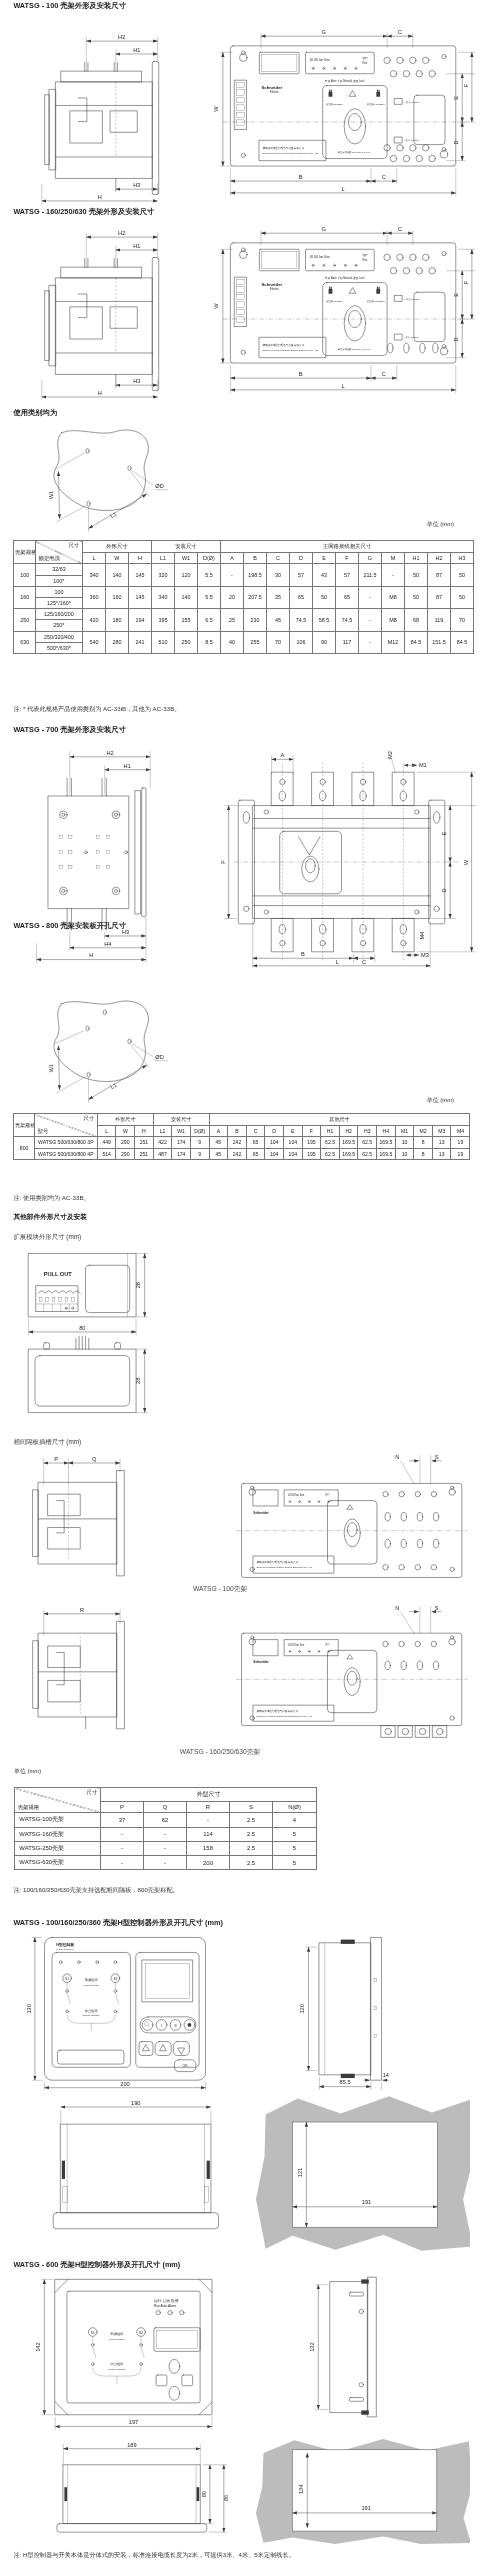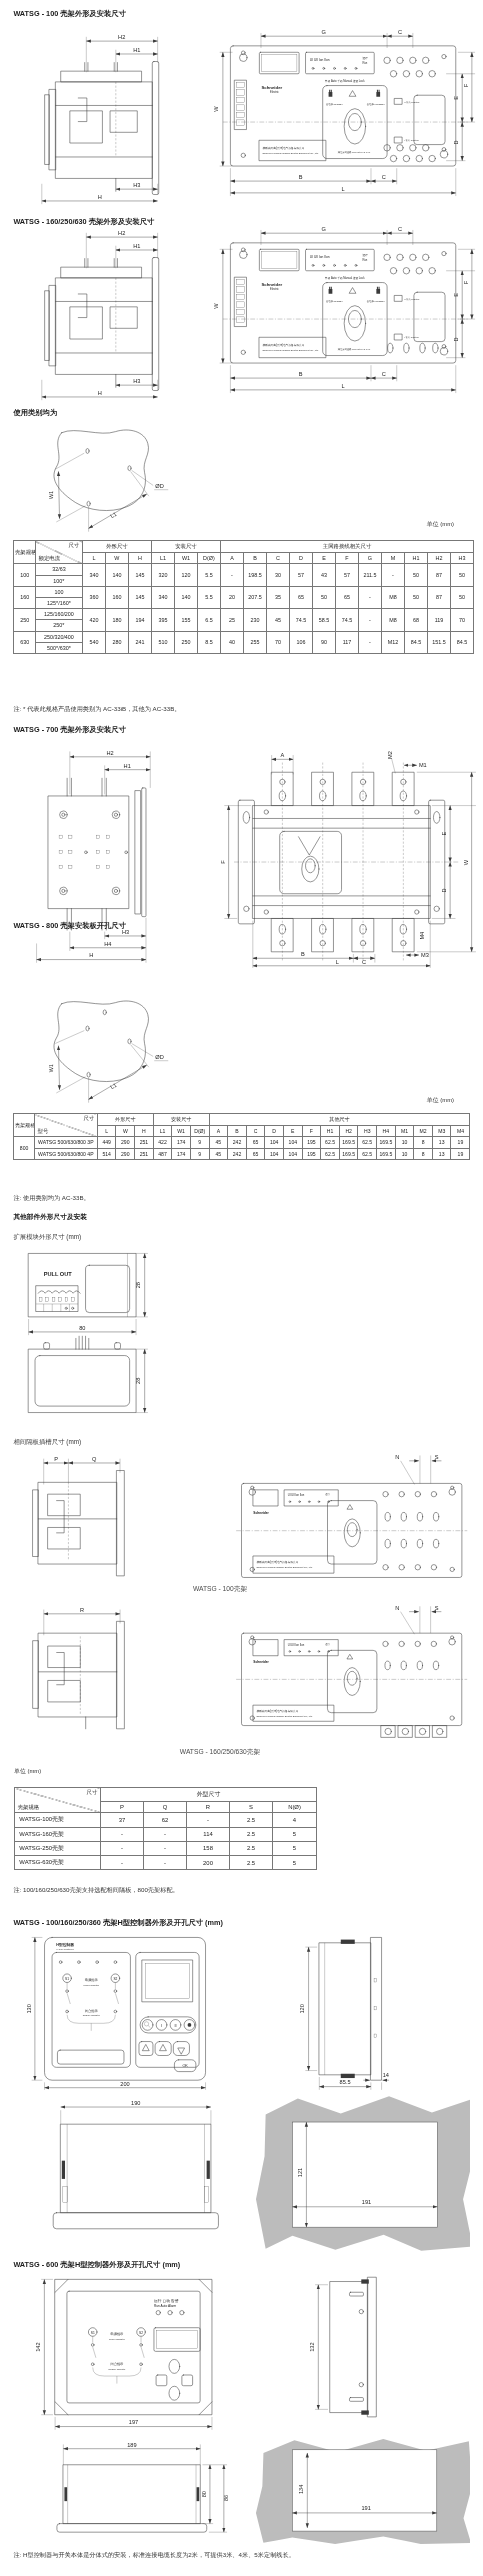--- a/index.html
+++ b/index.html
@@ -40,21 +40,21 @@
 <svg width="0" height="0" style="position:absolute" aria-hidden="true">
   <defs>
     <marker id="ah" viewBox="0 0 10 10" refX="9.5" refY="5" markerWidth="9" markerHeight="9" orient="auto-start-reverse" markerUnits="userSpaceOnUse">
       <path d="M0,1.6 L10,5 L0,8.4 Z" fill="#3a3a3a"></path>
     </marker>
   </defs>
 </svg>
 
 <div class="page">
 
-  <h2 class="sec" style="top:9px">WATSG - 100 壳架外形及安装尺寸</h2>
+  <h2 class="sec" style="top:1px">WATSG - 100 壳架外形及安装尺寸</h2>
 
   <svg class="abs" style="left:29.5px;top:30px" width="177" height="181" viewBox="0 0 330 336">
     <line class="e" x1="105" y1="12" x2="105" y2="78"></line>
       <line class="e" x1="238" y1="12" x2="238" y2="60"></line>
     <line class="d" x1="105" y1="20" x2="238" y2="20"></line>
     <text class="t10" x="171" y="16" text-anchor="middle">H2</text>
     <line class="e" x1="160" y1="36" x2="160" y2="78"></line>
     <line class="d" x1="160" y1="44" x2="238" y2="44"></line>
     <text class="t10" x="199" y="40" text-anchor="middle">H1</text>
     <rect class="s" x="228" y="58" width="12" height="248" rx="3"></rect>
@@ -170,21 +170,21 @@
       <line class="e" x1="348" y1="276" x2="348" y2="306"></line>
       <line class="e" x1="458" y1="276" x2="458" y2="328"></line>
     <line class="d" x1="38" y1="300" x2="300" y2="300"></line>
     <text class="t10" x="169" y="296" text-anchor="middle">B</text>
     <line class="d" x1="300" y1="300" x2="348" y2="300"></line>
     <text class="t10" x="324" y="296" text-anchor="middle">C</text>
     <line class="d" x1="38" y1="322" x2="458" y2="322"></line>
     <text class="t10" x="248" y="318" text-anchor="middle">L</text>
   </svg>
 
-  <h2 class="sec" style="top:217px">WATSG - 160/250/630 壳架外形及安装尺寸</h2>
+  <h2 class="sec" style="top:207px">WATSG - 160/250/630 壳架外形及安装尺寸</h2>
 
   <svg class="abs" style="left:29.5px;top:226px" width="177" height="181" viewBox="0 0 330 336">
     <line class="e" x1="105" y1="12" x2="105" y2="78"></line>
       <line class="e" x1="238" y1="12" x2="238" y2="60"></line>
     <line class="d" x1="105" y1="20" x2="238" y2="20"></line>
     <text class="t10" x="171" y="16" text-anchor="middle">H2</text>
     <line class="e" x1="160" y1="36" x2="160" y2="78"></line>
     <line class="d" x1="160" y1="44" x2="238" y2="44"></line>
     <text class="t10" x="199" y="40" text-anchor="middle">H1</text>
     <rect class="s" x="228" y="58" width="12" height="248" rx="3"></rect>

